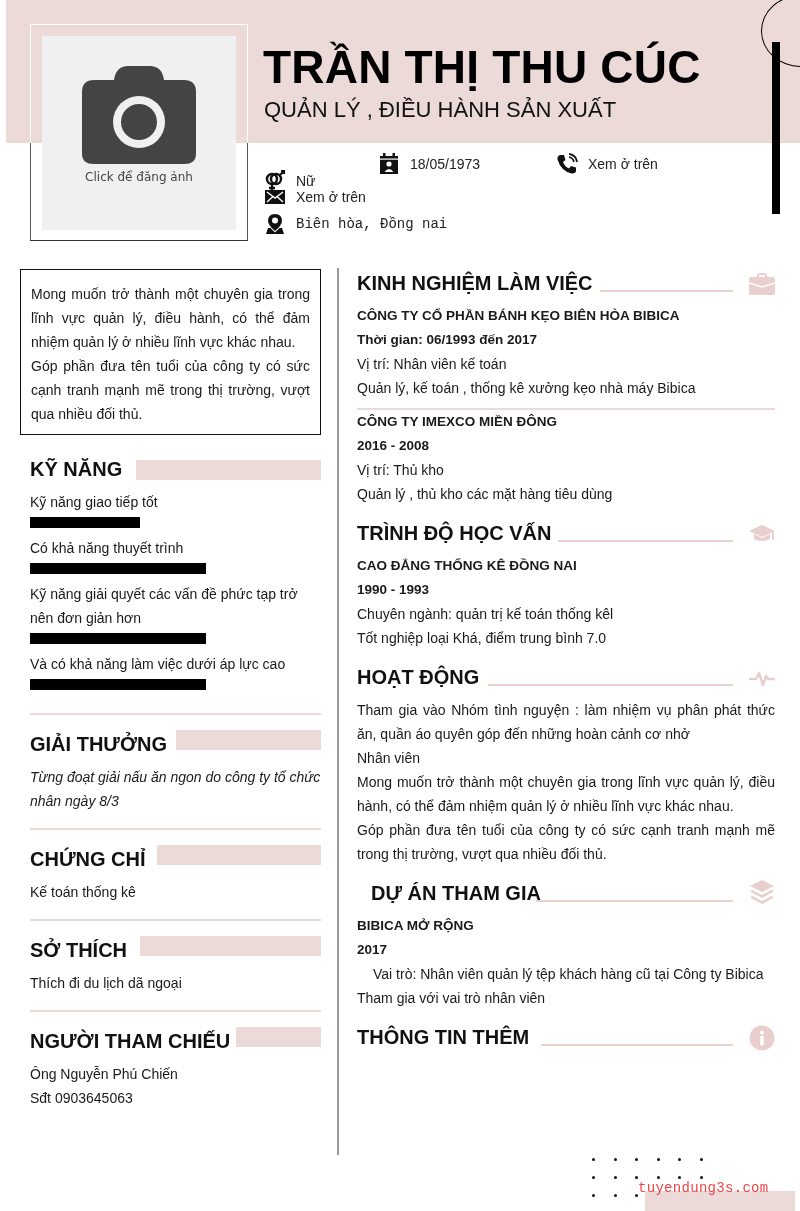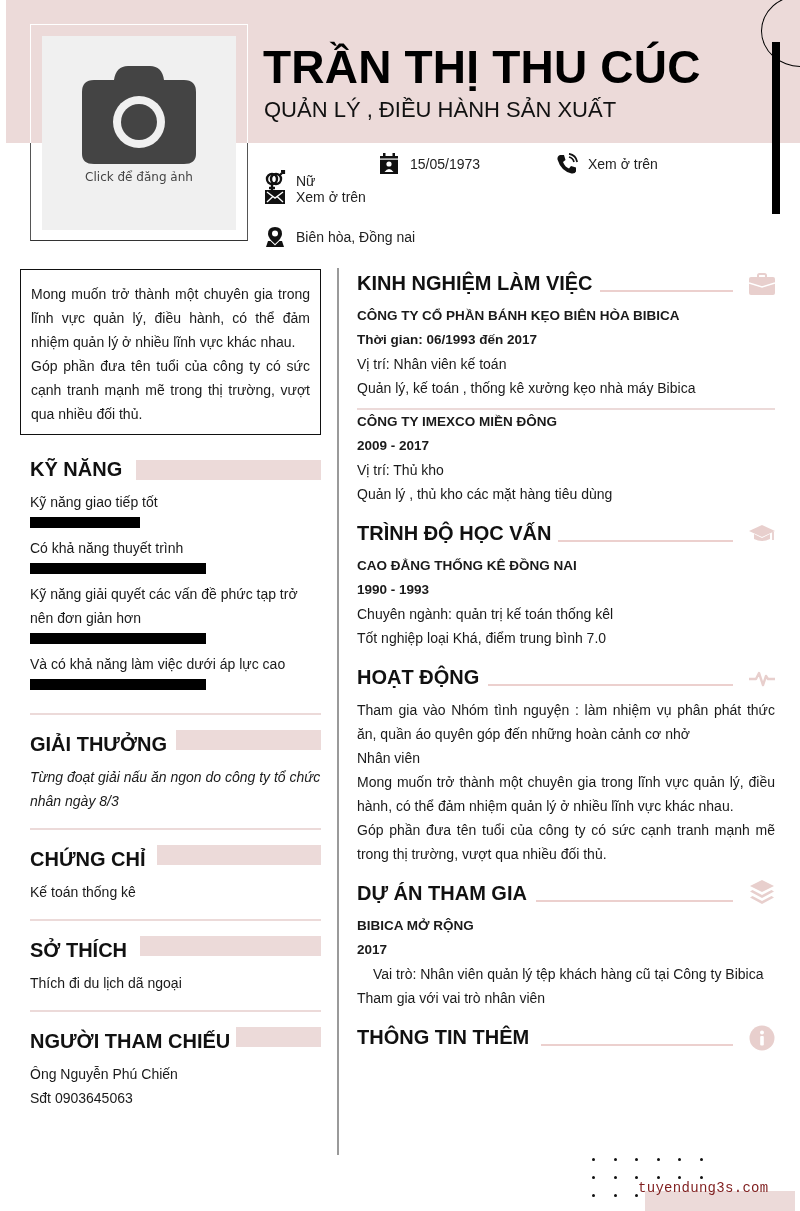--- a/index.html
+++ b/index.html
@@ -36,21 +36,21 @@
   .right-line { position: absolute; height: 1.5px; background: #ecd0ce; width: 0; right: 67px; }
   .sec-icon { position: absolute; left: 748px; width: 28px; height: 24px; display: flex; align-items: center; justify-content: center; }
   .r-text { position: absolute; left: 357px; width: 418px; font-size: 14px; line-height: 24px; color: #1a1a1a; }
   .r-text.bold { font-weight: bold; font-size: 13.5px; }
   .r-text.justify { text-align: justify; }
   .r-sep { position: absolute; left: 357px; width: 418px; height: 2px; background: #ecdad9; }
 
   .dots { position: absolute; left: 592px; top: 1158px; display: grid; grid-template-columns: repeat(6, 21.5px); row-gap: 15px; }
   .dots span { width: 3px; height: 3px; background: #111; border-radius: 50%; }
   .foot-pink { position: absolute; left: 645px; top: 1191px; width: 150px; height: 20px; background: #ecdad9; }
-  .watermark { position: absolute; left: 638px; top: 1180px; font-family: "Liberation Mono", "DejaVu Sans Mono", monospace; font-size: 14px; color: #7f1d1d; letter-spacing: 0.3px; }
+  .watermark { position: absolute; left: 638px; top: 1180px; font-family: "Liberation Mono", "DejaVu Sans Mono", monospace; font-size: 14px; color: #ef4444; letter-spacing: 0.3px; }
 </style>
 </head>
 <body>
 
 <div class="header-band"></div>
 <div class="deco-circle"></div>
 <div class="deco-bar"></div>
 
 <div class="photo-frame"></div>
 <div class="photo-box">
@@ -81,42 +81,42 @@
   <span class="ic">
     <svg width="22" height="22" viewBox="0 0 22 22">
         <rect x="2" y="3" width="18" height="18" fill="#111"></rect>
         <rect x="5" y="0" width="2.5" height="4" fill="#111"></rect>
         <rect x="14.5" y="0" width="2.5" height="4" fill="#111"></rect>
         <rect x="2" y="5.5" width="18" height="1.2" fill="#fff"></rect>
         <circle cx="11" cy="11" r="2.6" fill="#fff"></circle>
         <path d="M6.5 19 Q11 13 15.5 19 Z" fill="#fff"></path>
       </svg>
   </span>
-  <span>15/05/1973</span>
+  <span>18/05/1973</span>
 </div>
 <div class="contact" style="left:556px; top:153px;">
   <span class="ic">
     <svg width="22" height="22" viewBox="0 0 22 22">
         <path d="M4 2 L8 2 L9.5 7 L7 9 Q9 14 13 15.5 L15 13 L20 14.5 L20 18.5 Q19 21 15.5 20.5 Q5 18 1.5 6.5 Q1 3 4 2 Z" fill="#111"></path>
         <path d="M13 4 Q17 5 18 9" fill="none" stroke="#111" stroke-width="1.7"></path>
         <path d="M13 0.8 Q20 2 21.2 9" fill="none" stroke="#111" stroke-width="1.7"></path>
       </svg>
   </span>
   <span>Xem ở trên</span>
 </div>
 <div class="contact" style="left:264px; top:186px;">
   <span class="ic">
     <svg width="22" height="18" viewBox="0 0 22 18">
         <rect x="1" y="2" width="20" height="14" fill="#111"></rect>
         <path d="M3 4 L11 10 L19 4 M3 14 L9 8.5 M19 14 L13 8.5" fill="none" stroke="#fff" stroke-width="1.4"></path>
       </svg>
   </span>
   <span>Xem ở trên</span>
 </div>
-<div class="contact" style="left:264px; top:226px;">
+<div class="contact" style="left:264px; top:213px;font-family:Liberation Mono, monospace;">
   <span class="ic">
     <svg width="22" height="22" viewBox="0 0 22 22">
         <path d="M11 1 Q18 1 18 8 Q18 12 11 18 Q4 12 4 8 Q4 1 11 1 Z" fill="#111"></path>
         <circle cx="11" cy="7.5" r="3" fill="#fff"></circle>
         <path d="M4 15 L2 21 L20 21 L18 15 L15.5 15 L11 19.5 L6.5 15 Z" fill="#111"></path>
       </svg>
   </span>
   <span>Biên hòa, Đồng nai</span>
 </div>
 
@@ -173,21 +173,21 @@
       <path d="M0 10 L13 14 L26 10" fill="none" stroke="#fff" stroke-width="1.5"></path>
     </svg>
 </div>
 
 <div class="r-text bold" style="top:304px;">CÔNG TY CỔ PHẦN BÁNH KẸO BIÊN HÒA BIBICA</div>
 <div class="r-text bold" style="top:328px;">Thời gian: 06/1993 đến 2017</div>
 <div class="r-text" style="top:352px;">Vị trí: Nhân viên kế toán</div>
 <div class="r-text" style="top:376px;">Quản lý, kế toán , thống kê xưởng kẹo nhà máy Bibica</div>
 <div class="r-sep" style="top:408px;"></div>
 <div class="r-text bold" style="top:410px;">CÔNG TY IMEXCO MIỀN ĐÔNG</div>
-<div class="r-text bold" style="top:434px;">2009 - 2017</div>
+<div class="r-text bold" style="top:434px;">2016 - 2008</div>
 <div class="r-text" style="top:458px;">Vị trí: Thủ kho</div>
 <div class="r-text" style="top:482px;">Quản lý , thủ kho các mặt hàng tiêu dùng</div>
 
 <div class="right-sec-title" style="top:522px;">TRÌNH ĐỘ HỌC VẤN</div>
 <div class="right-line" style="left:558px; width:175px; top:540px;"></div>
 <div class="sec-icon" style="top:522px;">
   <svg width="28" height="20" viewBox="0 0 28 20">
       <path d="M14 1 L27 7 L14 13 L1 7 Z" fill="#e8cfcd"></path>
       <path d="M6 10 L6 15 Q14 19 22 15 L22 10 L14 14 Z" fill="#e8cfcd"></path>
       <line x1="25" y1="8" x2="25" y2="16" stroke="#e8cfcd" stroke-width="1.8"></line>
@@ -203,21 +203,21 @@
 <div class="sec-icon" style="top:666px;">
   <svg width="28" height="18" viewBox="0 0 28 18">
       <path d="M1 10 L8 10 L11 4 L15 16 L18 7 L20 10 L27 10" fill="none" stroke="#e8cfcd" stroke-width="2.4" stroke-linejoin="round"></path>
     </svg>
 </div>
 <div class="r-text justify" style="top:698px;">Tham gia vào Nhóm tình nguyện : làm nhiệm vụ phân phát thức ăn, quần áo quyên góp đến những  hoàn cảnh cơ nhở</div>
 <div class="r-text" style="top:746px;">Nhân viên</div>
 <div class="r-text justify" style="top:770px;">Mong muốn trở thành một chuyên gia trong lĩnh vực quản lý, điều hành, có thể đảm nhiệm quản lý ở nhiều lĩnh vực khác nhau.</div>
 <div class="r-text justify" style="top:818px;">Góp phần đưa tên tuổi của công ty có sức cạnh tranh mạnh mẽ trong thị trường, vượt qua nhiều đối thủ.</div>
 
-<div class="right-sec-title" style="top:882px;">DỰ ÁN THAM GIA</div>
+<div class="right-sec-title" style="top:882px;margin-left:14px;">DỰ ÁN THAM GIA</div>
 <div class="right-line" style="left:536px; width:197px; top:900px;"></div>
 <div class="sec-icon" style="top:880px;">
   <svg width="26" height="26" viewBox="0 0 26 26">
       <path d="M13 1 L25 7 L13 13 L1 7 Z" fill="#e8cfcd"></path>
       <path d="M3.5 11 L13 16 L22.5 11 L25 12.5 L13 19 L1 12.5 Z" fill="#e8cfcd"></path>
       <path d="M3.5 17 L13 22 L22.5 17 L25 18.5 L13 25 L1 18.5 Z" fill="#e8cfcd"></path>
     </svg>
 </div>
 <div class="r-text bold" style="top:914px;">BIBICA MỞ RỘNG</div>
 <div class="r-text bold" style="top:938px;">2017</div>

